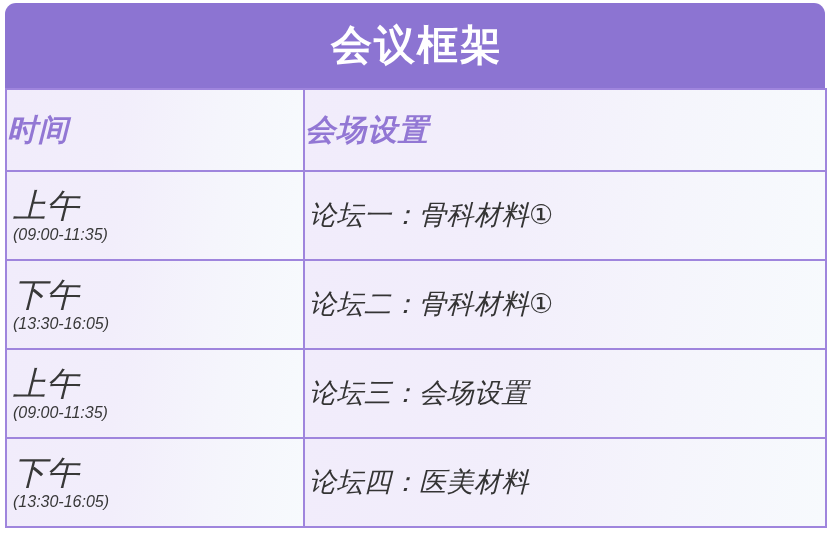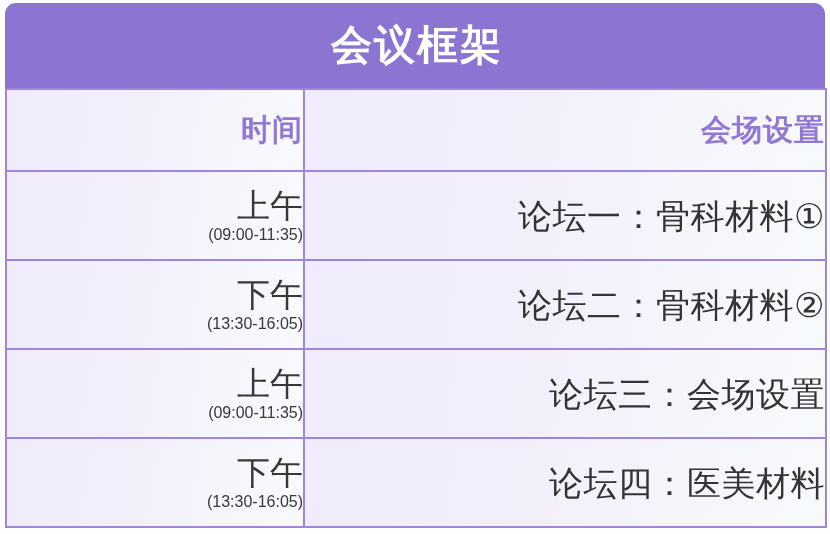--- a/index.html
+++ b/index.html
@@ -55,23 +55,24 @@
     top: 88px;
     width: 820px;
     border-collapse: collapse;
     table-layout: fixed;
   }
   .schedule-table td,
   .schedule-table th {
     border: 2px solid #9f85dd;
     padding: 0;
     margin: 0;
-    text-align: right;
+    text-align: left;
     vertical-align: middle;
     background-image: linear-gradient(100deg, #f1ecfb 0%, #f2eefb 38%, #f5f5fc 70%, #f7fafd 100%);
+    font-style: italic;
   }
   .col-time   { width: 298px; }
   .col-venue  { width: 522px; }
 
   thead th {
     height: 80px;
   }
   .head-label {
     color: #9277d4;
     font-size: 30px;
@@ -94,21 +95,21 @@
     display: block;
   }
   .time-range {
     font-size: 16px;
     display: block;
     letter-spacing: 0px;
   }
 
   .venue-label {
     color: #343434;
-    font-size: 34px;
+    font-size: 27px;
     letter-spacing: 0.5px;
     line-height: 1;
     padding-left: 4px;
     margin-top: 20px;
   }
 
   
   .watermark {
     position: absolute;
     right: 4px;
@@ -161,21 +162,21 @@
       </tr>
 
       <tr>
         <td>
           <div class="time-cell-inner">
             <span class="time-period">下午</span>
             <span class="time-range">(13:30-16:05)</span>
           </div>
         </td>
         <td>
-          <span class="venue-label">论坛二：骨科材料②</span>
+          <span class="venue-label">论坛二：骨科材料①</span>
         </td>
       </tr>
 
       <tr>
         <td>
           <div class="time-cell-inner">
             <span class="time-period">上午</span>
             <span class="time-range">(09:00-11:35)</span>
           </div>
         </td>

